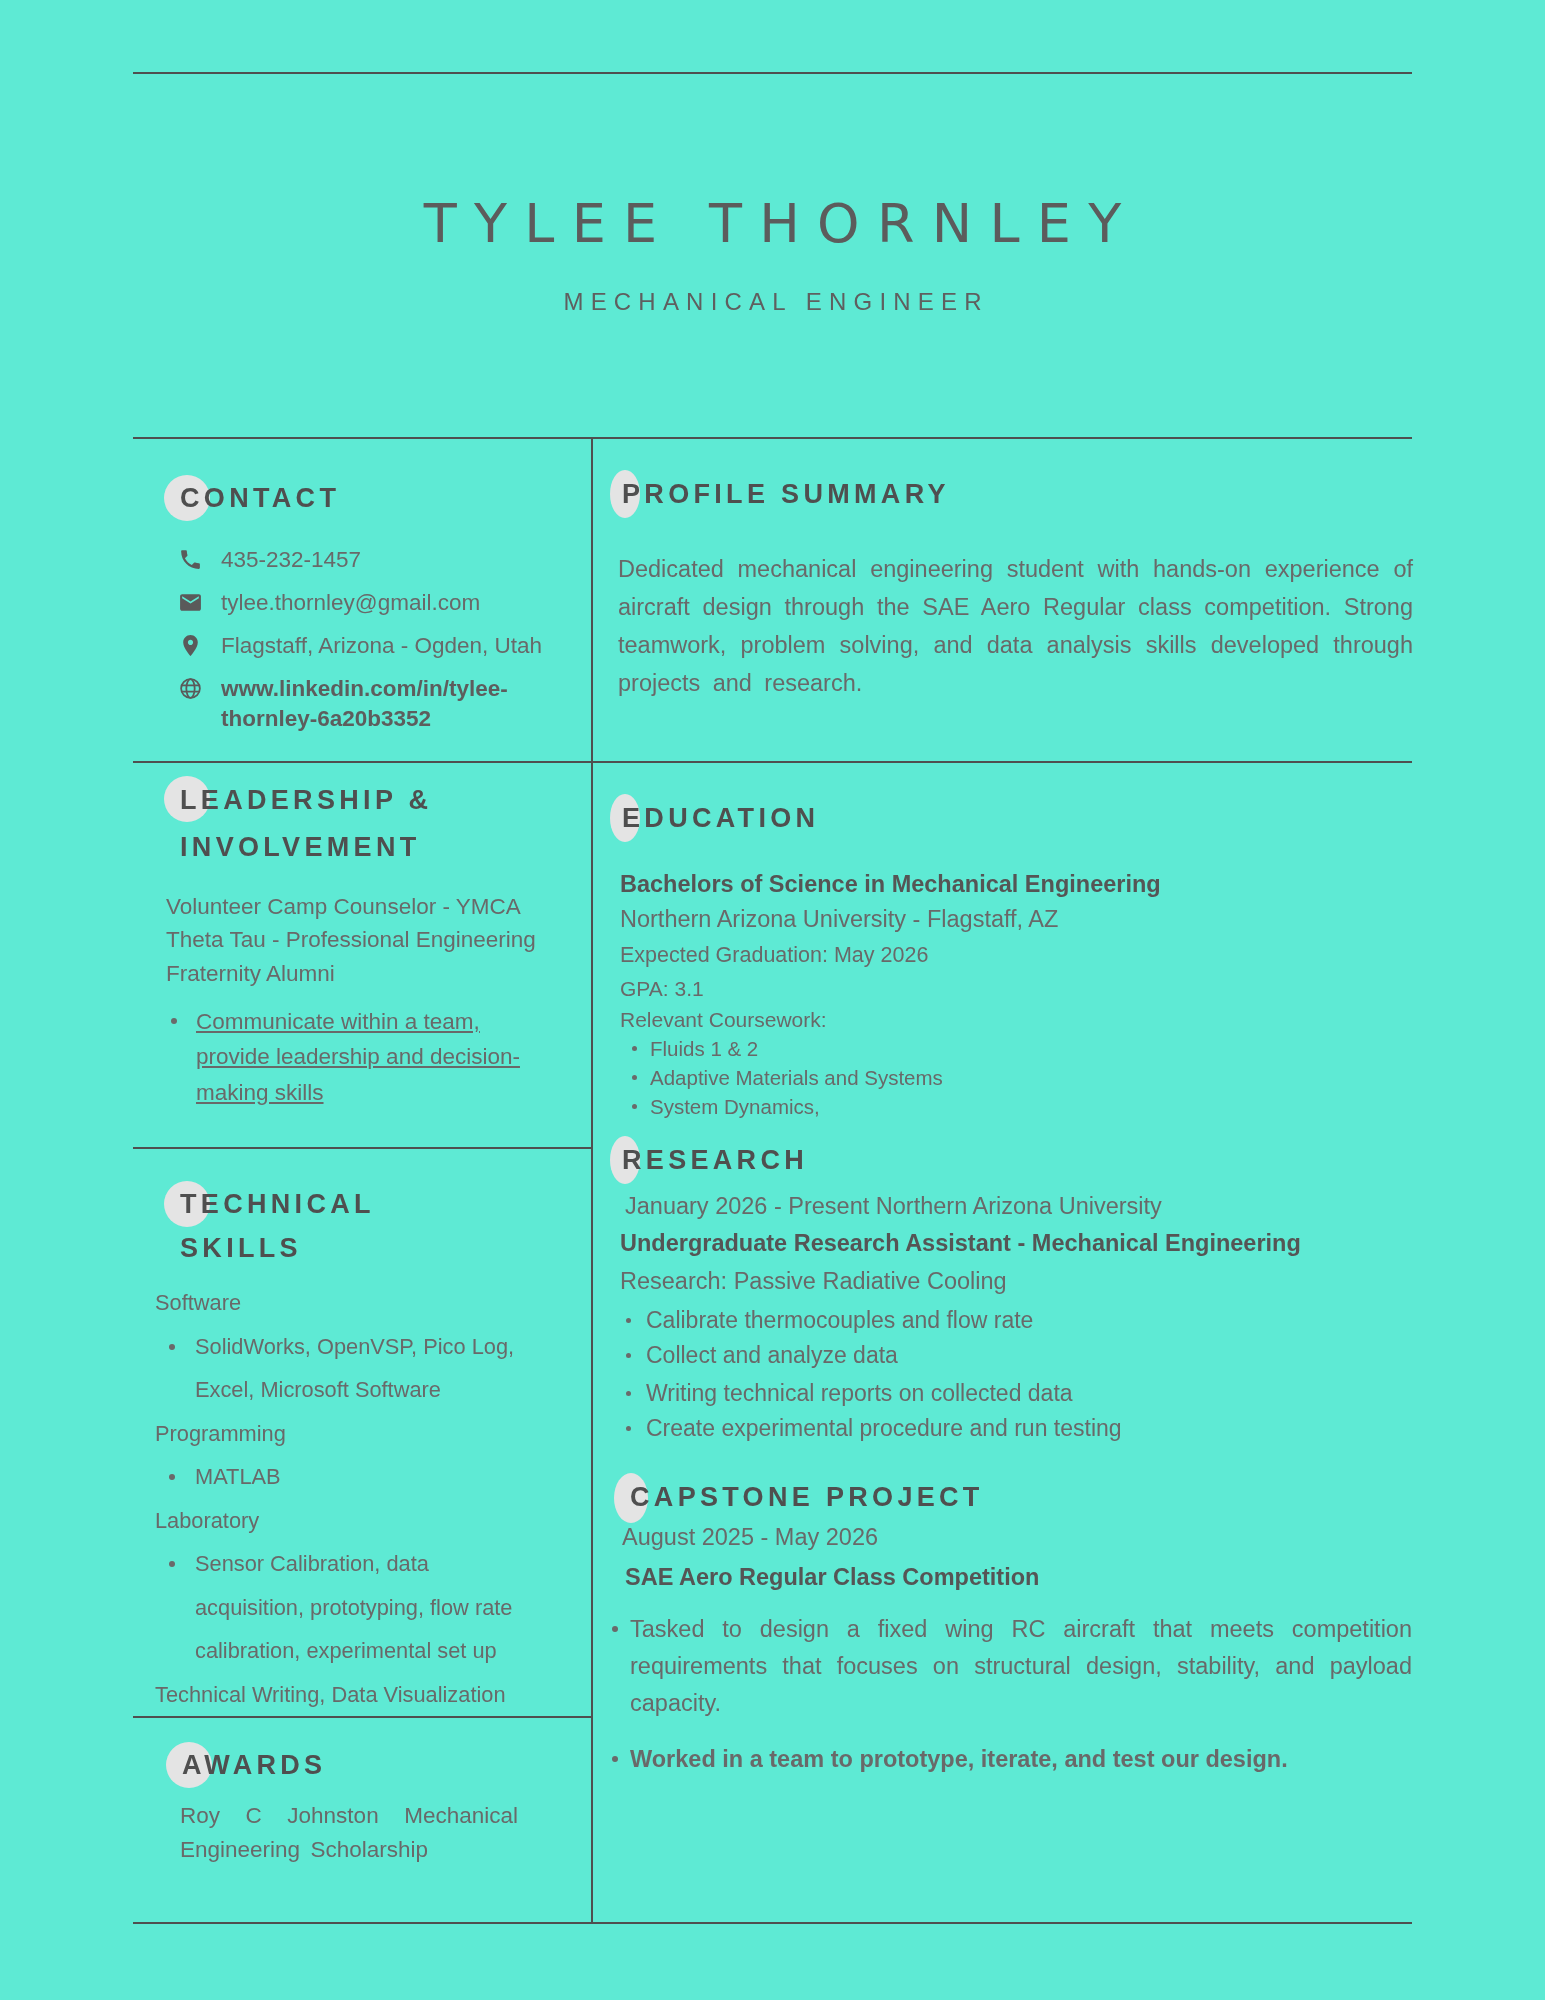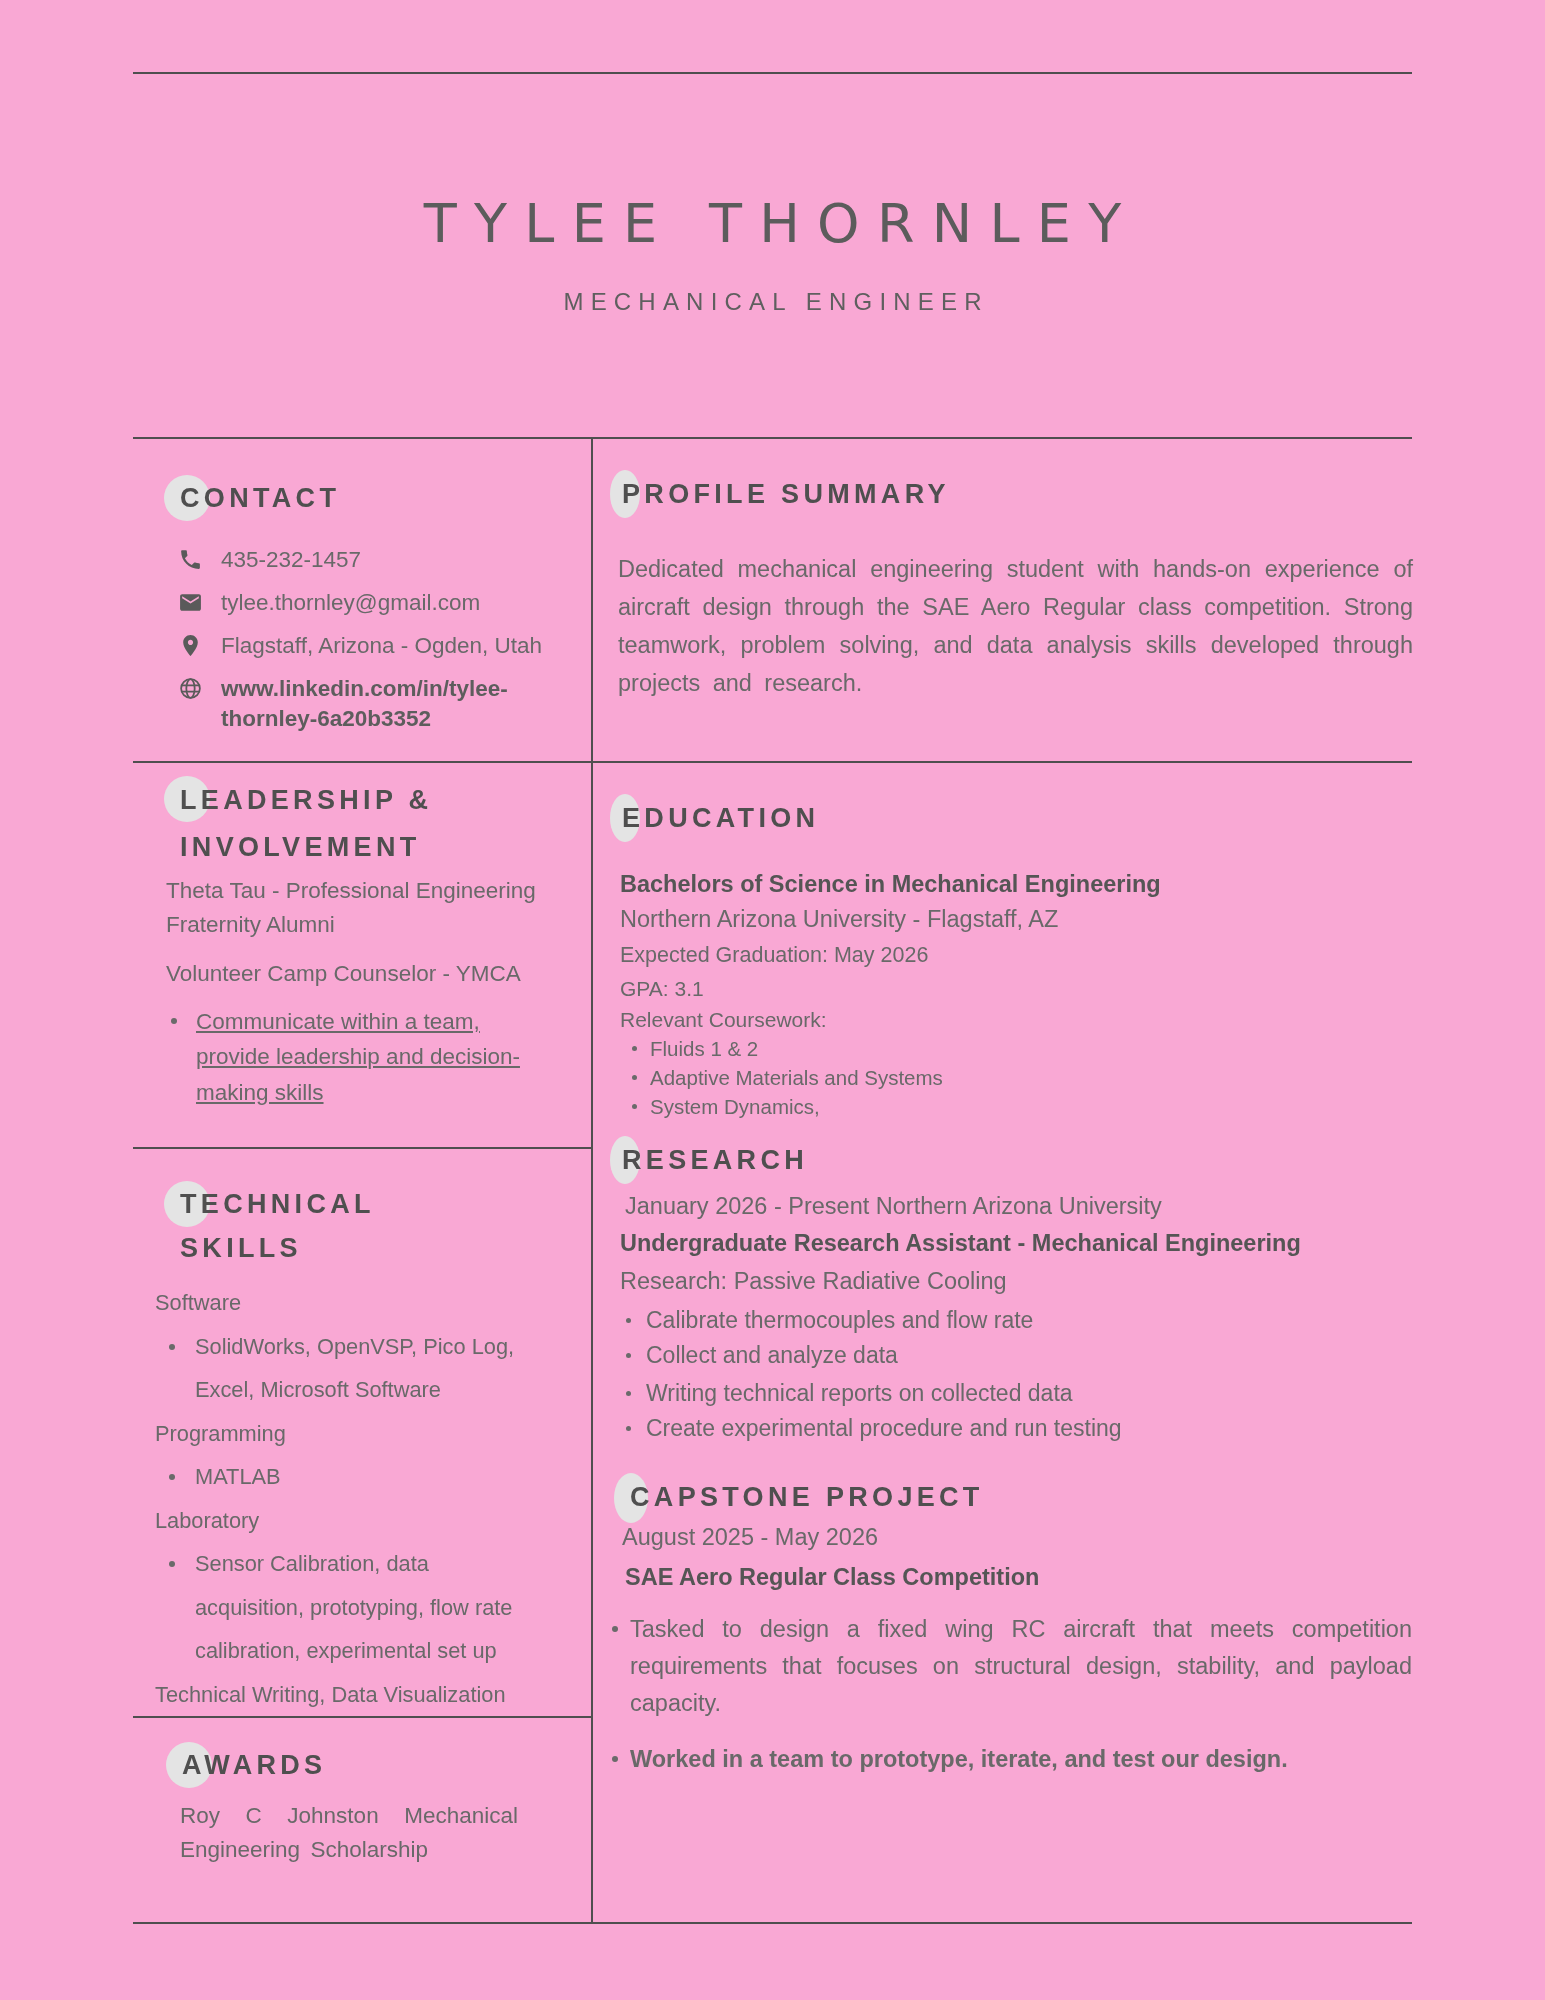--- a/index.html
+++ b/index.html
@@ -1,17 +1,17 @@
 <!DOCTYPE html>
 <html><head>
 <meta charset="utf-8">
 <style>
   html,body{margin:0;padding:0;background:#fff;}
   .page{
-    position:relative;width:1545px;height:2000px;background:#f9a8d4;
+    position:relative;width:1545px;height:2000px;background:#5eead4;
     font-family:"Liberation Sans",sans-serif;color:#696969;overflow:hidden;
   }
   .hline{position:absolute;height:2px;background:#4f4f4f;}
   .vline{position:absolute;width:2px;background:#4f4f4f;}
 
   
   .name{
     position:absolute;left:0;width:1545px;text-align:center;
     font-family:"DejaVu Sans",sans-serif;font-size:54px;font-weight:500;
     letter-spacing:0.32em;color:#5c5c5c;white-space:nowrap;text-indent:0.32em;
@@ -139,22 +139,22 @@
       <span style="max-width:330px;">www.linkedin.com/in/tylee-thornley-6a20b3352</span>
     </div>
   </div>
 
   <div class="sec-h two-line" style="left:180px;top:777px;">
     <span class="circ"></span>
     <span class="txt">LEADERSHIP &amp;</span><br>
     <span class="txt">INVOLVEMENT</span>
   </div>
   <div style="position:absolute;left:166px;top:874px;width:422px;">
+    <div class="lead-item nowrap" style="margin-top:16px;line-height:33px;">Volunteer Camp Counselor - YMCA</div>
     <div class="lead-item" style="max-width:422px;">Theta Tau - Professional Engineering Fraternity Alumni</div>
-    <div class="lead-item nowrap" style="margin-top:16px;line-height:33px;">Volunteer Camp Counselor - YMCA</div>
     <div class="brow lead-bullet" style="margin-top:14px;text-decoration:underline;">
       <span class="dot"></span>
       <span class="btxt">Communicate within a team, provide leadership and decision-making skills</span>
     </div>
   </div>
 
   <div class="sec-h two-line" style="left:180px;top:1182px;line-height:44px;">
     <span class="circ"></span>
     <span class="txt">TECHNICAL</span><br>
     <span class="txt">SKILLS</span>

